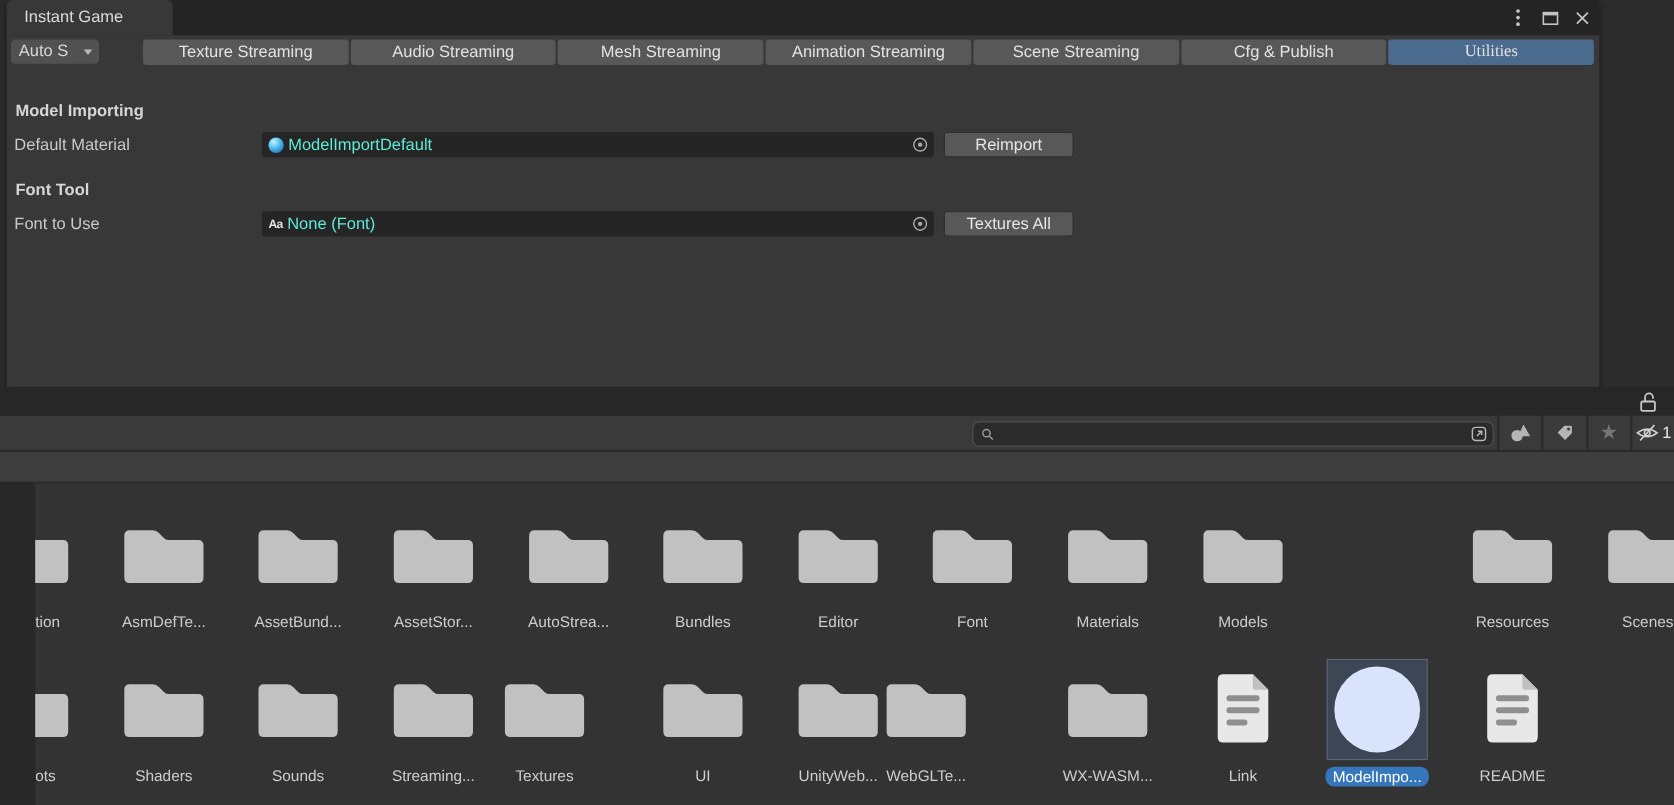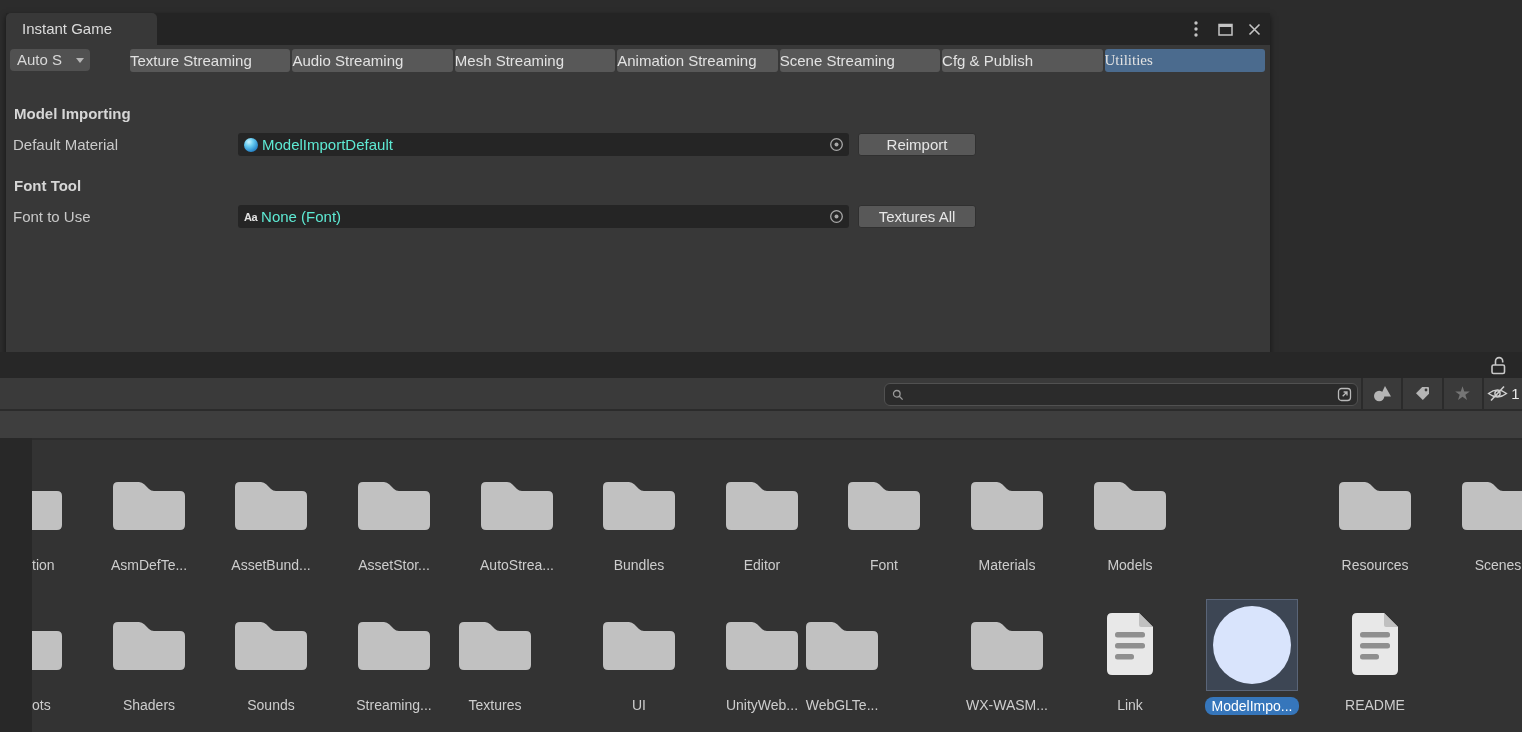--- a/index.html
+++ b/index.html
@@ -7,22 +7,22 @@
   body {
     position:relative; overflow:hidden;
     background:#282828;
     font-family:"Liberation Sans", sans-serif;
     color:#d4d4d4;
     -webkit-font-smoothing:antialiased;
   }
   
   .backdrop { position:absolute; left:0; top:0; width:1522px; height:352px; background:#2c2c2c; }
   .fwindow {
-    position:absolute; left:6px; top:0; width:1264px; height:352px;
-    background:#383838; box-shadow:0 3px 6px rgba(0,0,0,.55);margin-top:13px;
+    position:absolute; left:6px; top:0; width:1448px; height:352px;
+    background:#383838; box-shadow:0 3px 6px rgba(0,0,0,.55);
   }
   .titlebar { position:absolute; left:0; top:0; right:0; height:32px; background:#242424; }
   .doc-tab {
     position:absolute; left:0; top:0; width:151px; height:32px;
     background:#383838; border-radius:5px 5px 0 0;
     font-size:15px; color:#dcdcdc; line-height:32px; padding-left:16px;
   }
   .win-controls { position:absolute; right:6px; top:0; height:32px; display:flex; align-items:center; gap:9px; }
   .win-btn { width:20px; height:20px; display:flex; align-items:center; justify-content:center; cursor:default; }
 
@@ -31,21 +31,21 @@
     position:absolute; left:4px; top:36px; width:80px; height:22px;
     background:#515151; border-radius:4px; overflow:hidden;
     font-size:15px; color:#d8d8d8; line-height:22px; padding-left:7px; white-space:nowrap;
   }
   .dropdown .arrow {
     position:absolute; right:6px; top:9px; width:0; height:0;
     border-left:4px solid transparent; border-right:4px solid transparent; border-top:5px solid #b6b6b6;
   }
   .tabstrip { position:absolute; left:124px; top:36px; right:5px; height:23px; display:flex; gap:2px; }
   .tabbtn {
-    flex:1; background:#585858; border-radius:3px; 
+    flex:1; background:#585858; border-radius:3px; text-align:center;
     font-size:15px; color:#e2e2e2; line-height:23px; white-space:nowrap; overflow:hidden;
   }
   .tabbtn.active { background:#4b6b8e;font-family:Liberation Serif, serif; }
 
   
   .sec-header { position:absolute; left:8px; font-size:15px; font-weight:bold; color:#d6d6d6; }
   .f-label { position:absolute; left:7px; font-size:15px; color:#c9c9c9; }
   .obj-field {
     position:absolute; left:232px; width:611px; height:23px;
     background:#252525; border-radius:3px;

